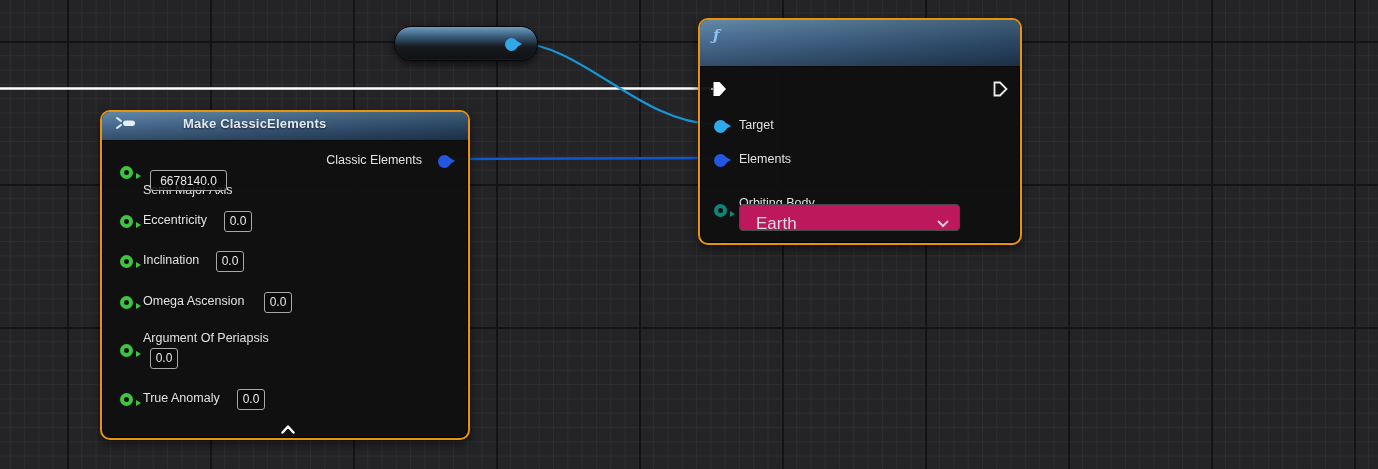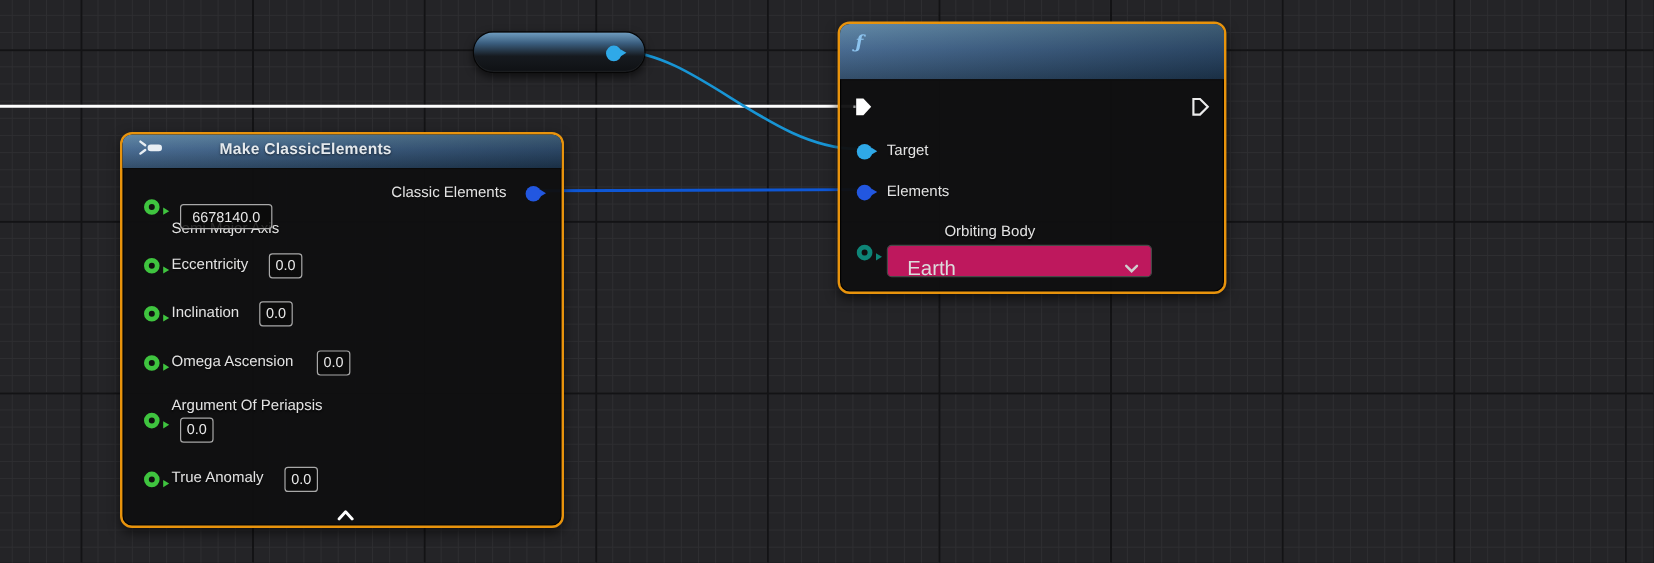--- a/index.html
+++ b/index.html
@@ -80,21 +80,21 @@
     <svg class="exec" style="left:292px;top:61px;" viewBox="0 0 16 16">
       <path d="M2.5,1.5 h5.5 l6.5,6.5 -6.5,6.5 h-5.5 z" fill="none" stroke="#ECECEC" stroke-width="1.8"></path>
     </svg>
 
     <span class="pin filled" style="--c:#2FA9E8;left:14px;top:99.5px;"></span>
     <span class="pin-label" style="left:39px;top:98px;">Target</span>
 
     <span class="pin filled" style="--c:#2257E0;left:14px;top:133.5px;"></span>
     <span class="pin-label" style="left:39px;top:132px;">Elements</span>
 
-    <span class="pin-label" style="left:39px;top:166px;margin-left:48px;">Orbiting Body</span>
+    <span class="pin-label" style="left:39px;top:176px;">Orbiting Body</span>
     <span class="pin hollow" style="--c:#0E8577;left:14px;top:183.5px;"></span>
     <div class="dropdown" style="left:39px;top:184px;width:221px;height:27px;">
       <span>Earth</span>
       <svg width="12" height="8" viewBox="0 0 12 8">
         <polyline points="1.5,1.5 6,6 10.5,1.5" fill="none" stroke="#cfcfcf" stroke-width="2" stroke-linecap="round"></polyline>
       </svg>
     </div>
   </div>
 
   <div class="node" style="left:100px;top:110px;width:370px;height:330px;">

